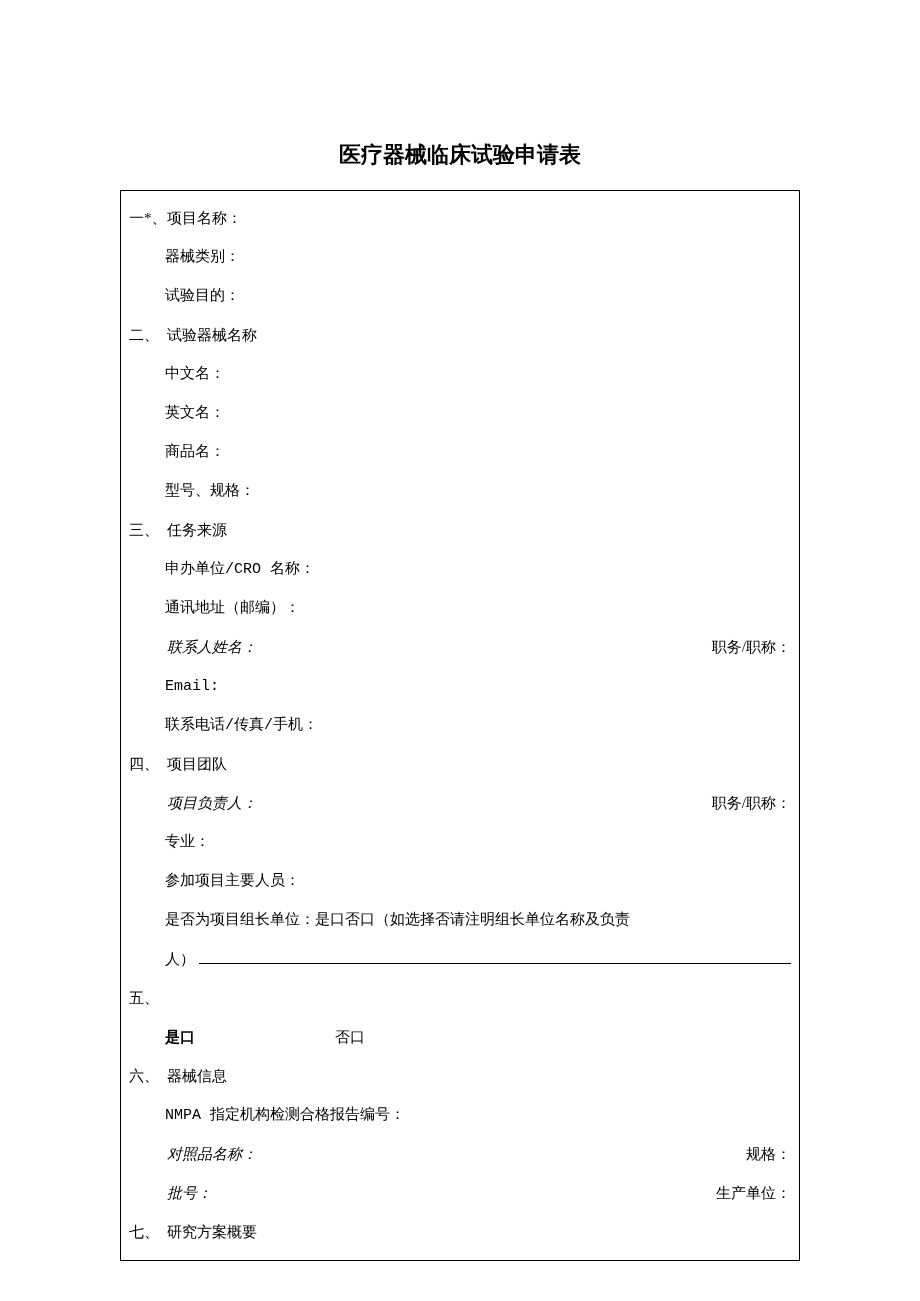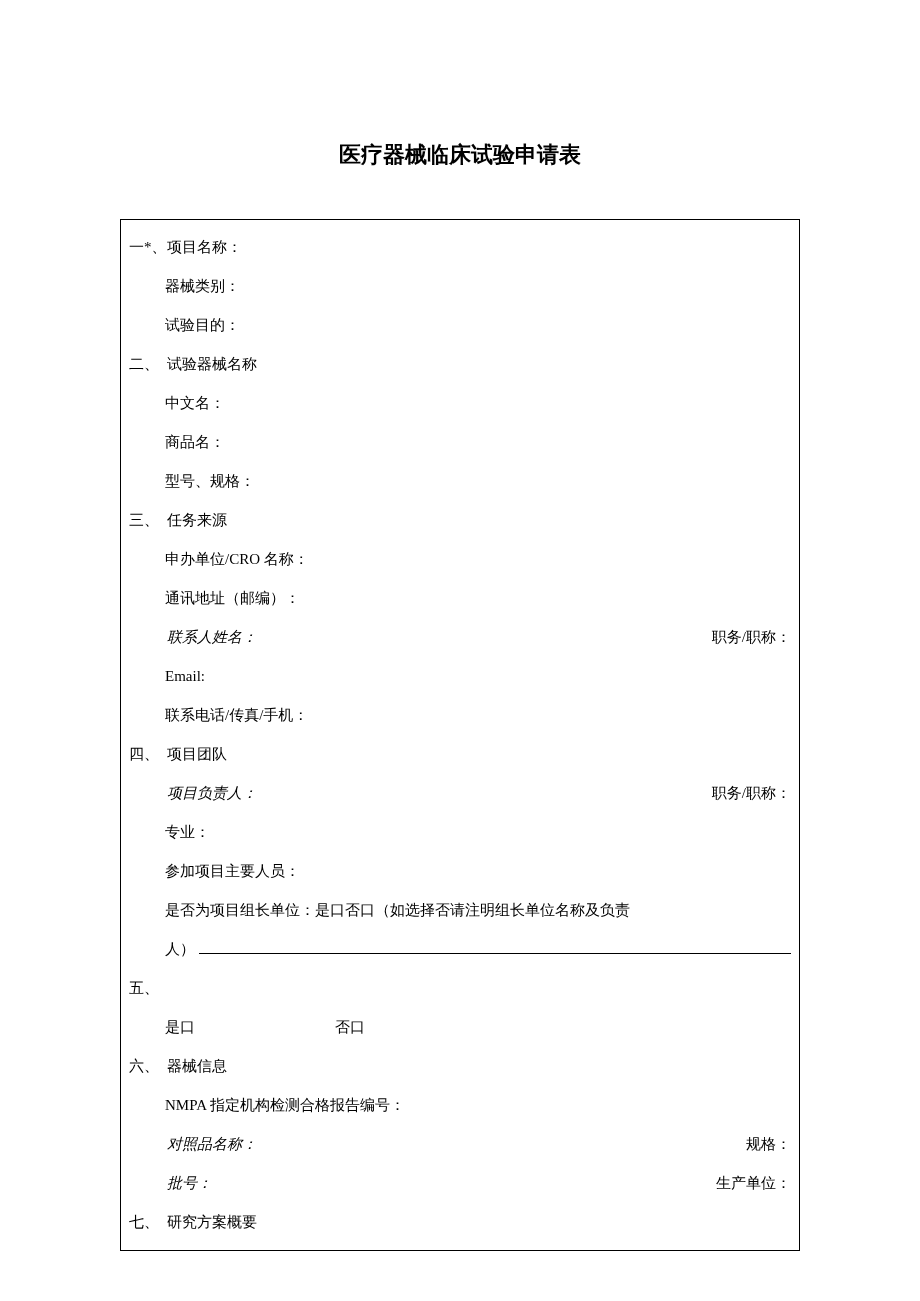--- a/index.html
+++ b/index.html
@@ -14,59 +14,61 @@
       height: 1301px;
       position: relative;
     }
     .page {
       padding: 140px 120px 80px 120px;
     }
     .title {
       text-align: center;
       font-size: 22px;
       font-weight: bold;
-      margin-bottom: 49px;
+      margin-bottom: 20px;
       font-family: "SimHei", "黑体", sans-serif;
     }
     .form-box {
       border: 1px solid #000;
       padding: 8px 6px;
     }
     .row {
       display: flex;
       font-size: 15px;
       line-height: 2.6;
       padding: 0 2px;
     }
     .section-label {
       min-width: 38px;
       flex-shrink: 0;
     }
     .field-label {
       padding-left: 38px;
+      font-family: Liberation Mono, monospace;
     }
     .field-pair-indent {
       padding-left: 38px;
       display: flex;
       width: 100%;
     }
     .field-pair-indent .left {
       flex: 0 0 222px;
       font-style: italic;
     }
     .field-pair-indent .right {
       flex: 1;
       text-align: right;
     }
     .checkbox-row {
       padding-left: 38px;
       display: flex;
     }
     .cb-left {
       flex: 0 0 170px;
+      font-weight: bold;
     }
     .underline-fill {
       border-bottom: 1px solid #000;
       flex: 1;
       margin-bottom: 10px;
       margin-left: 4px;
     }
     .row-with-line {
       display: flex;
       padding-left: 38px;
@@ -86,20 +88,21 @@
       <span>项目名称：</span>
     </div>
     <div class="row field-label">器械类别：</div>
     <div class="row field-label">试验目的：</div>
 
     <div class="row">
       <span class="section-label">二、</span>
       <span>试验器械名称</span>
     </div>
     <div class="row field-label">中文名：</div>
+    <div class="row field-label">英文名：</div>
     <div class="row field-label">商品名：</div>
     <div class="row field-label">型号、规格：</div>
 
     <div class="row">
       <span class="section-label">三、</span>
       <span>任务来源</span>
     </div>
     <div class="row field-label">申办单位/CRO 名称：</div>
     <div class="row field-label">通讯地址（邮编）：</div>
     <div class="row">

